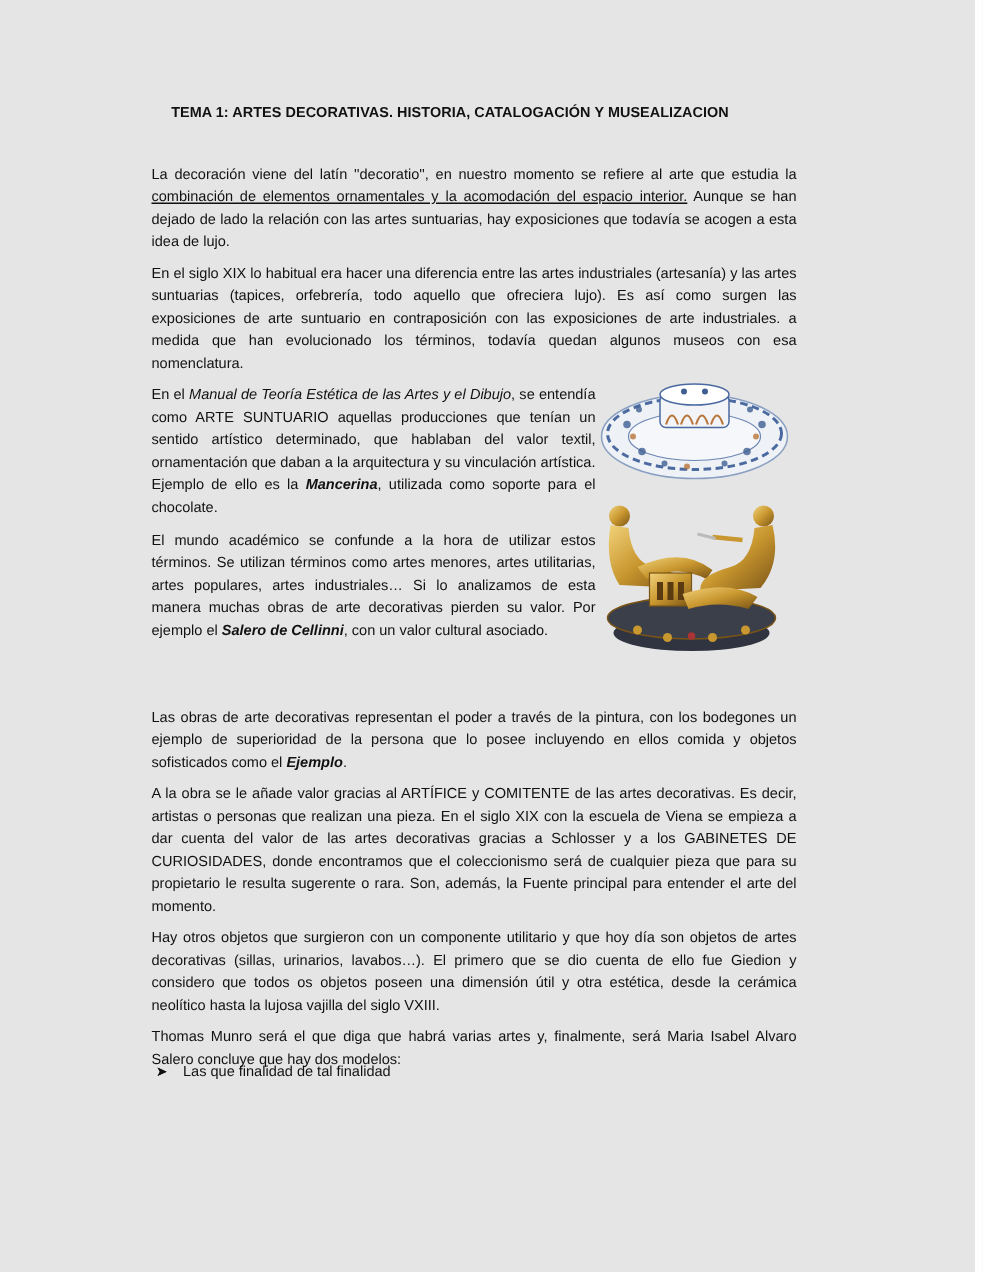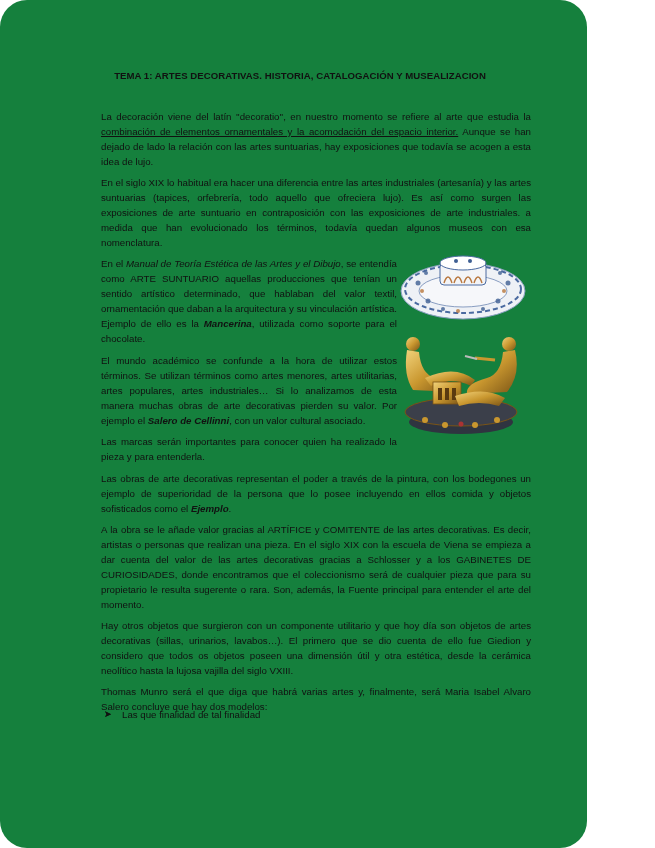--- a/index.html
+++ b/index.html
@@ -1,18 +1,18 @@
 <!DOCTYPE html>
 <html><head>
   <meta charset="utf-8">
   <style>
     html, body { margin: 0; padding: 0; background: #ffffff; }
     body { width: 655px; height: 848px; position: relative; overflow: hidden;
            font-family: "Liberation Sans", sans-serif; color: #111; }
-    .page { position: absolute; left: 0; top: 0; width: 587px; height: 848px; background: #15803d; border-radius: 27px; }
+    .page { position: absolute; left: 0; top: 0; width: 650px; height: 848px; background: #e5e5e5; }
     .title { position: absolute; top: 70px; left: 85px; width: 430px; text-align: center;
              font-size: 9.6px; font-weight: bold; letter-spacing: 0.05px; }
     .p { position: absolute; left: 85px; width: 430px; font-size: 9.7px; line-height: 15px;
          text-align: justify; margin: 16px; }
     .p.narrow { width: 296px; }
     .u { text-decoration: underline; }
     .iu { font-style: italic; font-weight: bold; }
     .it { font-style: italic; }
     .caps { font-weight: normal; }
     .bullets { position: absolute; left: 104px; top: 707px; font-size: 9.7px; line-height: 15px; margin: 0; padding: 0; list-style: none; }
@@ -34,21 +34,20 @@
   <p class="p" style="top:159px;">En el siglo XIX lo habitual era hacer una diferencia entre las artes industriales (artesanía) y las artes suntuarias (tapices, orfebrería, todo aquello que ofreciera lujo). Es así como surgen las exposiciones de arte suntuario en contraposición con las exposiciones de arte industriales. a medida que han evolucionado los términos, todavía quedan algunos museos con esa nomenclatura.</p>
 
   <p class="p narrow" style="top:240px;">
     <span>En el </span><span class="it">Manual de Teoría Estética de las Artes y el Dibujo</span><span>, se entendía como </span><span class="caps">ARTE SUNTUARIO</span><span> aquellas producciones que tenían un sentido artístico determinado, que hablaban del valor textil, ornamentación que daban a la arquitectura y su vinculación artística. Ejemplo de ello es la </span><span class="iu">Mancerina</span><span>, utilizada como soporte para el chocolate.</span>
   </p>
 
   <p class="p narrow" style="top:337px;">
     <span>El mundo académico se confunde a la hora de utilizar estos términos. Se utilizan términos como artes menores, artes utilitarias, artes populares, artes industriales… Si lo analizamos de esta manera muchas obras de arte decorativas pierden su valor. Por ejemplo el </span><span class="iu">Salero de Cellinni</span><span>, con un valor cultural asociado.</span>
   </p>
 
-  <p class="p narrow" style="top:418px;">Las marcas serán importantes para conocer quien ha realizado la pieza y para entenderla.</p>
 
   <p class="p" style="top:455px;">
     <span>Las obras de arte decorativas representan el poder a través de la pintura, con los bodegones un ejemplo de superioridad de la persona que lo posee incluyendo en ellos comida y objetos sofisticados como el </span><span class="iu">Ejemplo</span><span>.</span>
   </p>
 
   <p class="p" style="top:506px;">
     <span>A la obra se le añade valor gracias al </span><span class="caps">ARTÍFICE</span><span> y </span><span class="caps">COMITENTE</span><span> de las artes decorativas. Es decir, artistas o personas que realizan una pieza. En el siglo XIX con la escuela de Viena se empieza a dar cuenta del valor de las artes decorativas gracias a Schlosser y a los </span><span class="caps">GABINETES DE CURIOSIDADES</span><span>, donde encontramos que el coleccionismo será de cualquier pieza que para su propietario le resulta sugerente o rara. Son, además, la Fuente principal para entender el arte del momento.</span>
   </p>
 
   <p class="p" style="top:602px;">Hay otros objetos que surgieron con un componente utilitario y que hoy día son objetos de artes decorativas (sillas, urinarios, lavabos…). El primero que se dio cuenta de ello fue Giedion y considero que todos os objetos poseen una dimensión útil y otra estética, desde la cerámica neolítico hasta la lujosa vajilla del siglo VXIII.</p>

